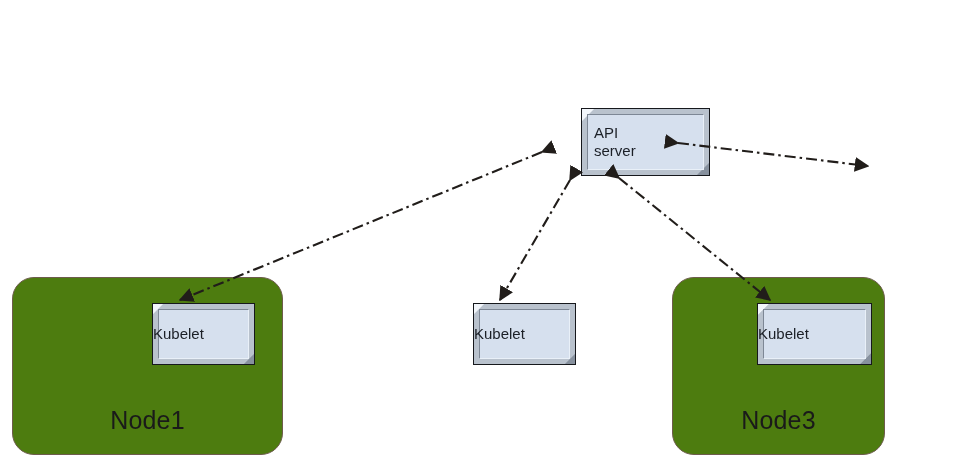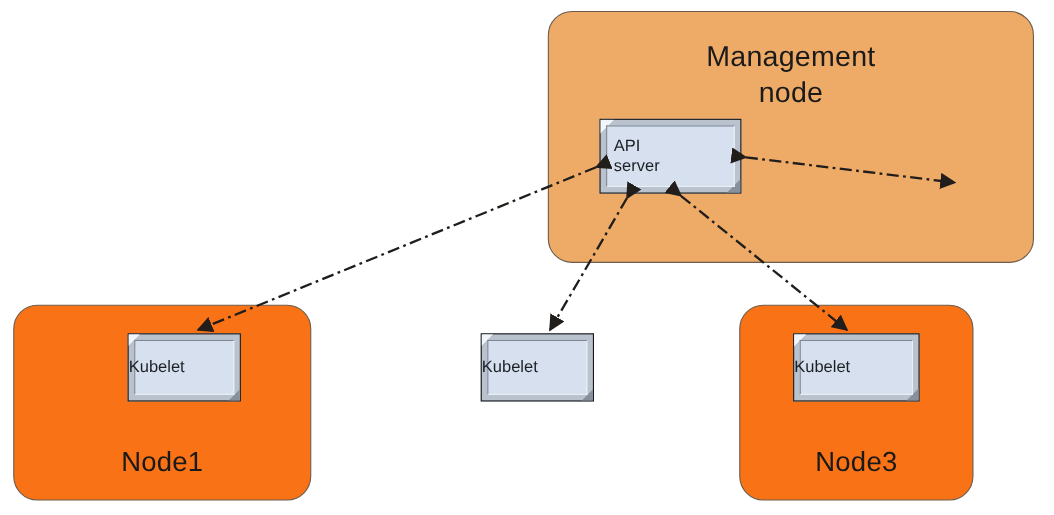--- a/index.html
+++ b/index.html
@@ -23,21 +23,21 @@
     position: absolute;
     box-sizing: border-box;
     border: 1.6px solid #6b5a4a;
     border-radius: 22px;
   }
   .panel.mgmt {
     background: #eeab68;
     border-color: #6d5c4c;
   }
   .panel.node {
-    background: #f97316;
+    background: #4d7c0f;
     border-color: #6d5c4c;
   }
   .panel-title {
     position: absolute;
     left: 0;
     right: 0;
     text-align: center;
     color: #1a1a1a;
     font-size: 25px;
     line-height: 31px;
@@ -54,20 +54,21 @@
     bottom: 18px;
     font-size: 25px;
   }
   
   .bevel-box {
     position: absolute;
     box-sizing: border-box;
     border: 1.5px solid #16181c;
     background: #b9c2cd;
     padding: 5px;
+    margin-left: 36px;
   }
   .bevel-box .bevel-inner {
     box-sizing: border-box;
     width: 100%;
     height: 100%;
     background: #d6e0ee;
     border-top: 1.2px solid #7d8795;
     border-left: 1.2px solid #7d8795;
     border-right: 1.2px solid #e9f0f8;
     border-bottom: 1.2px solid #e9f0f8;
@@ -127,24 +128,20 @@
     fill: none;
     stroke-dasharray: 11 4 2.5 4;
     stroke-linecap: butt;
   }
 </style>
 </head>
 <body>
 
 <div id="canvas">
 
-  <div class="panel mgmt" style="left:498px; top:10px; width:442px; height:229px;">
-    <div class="panel-title mgmt-title">Management
-node</div>
-  </div>
 
   <div class="bevel-box" style="left:545px; top:108px; width:129px; height:68px;">
     <div class="bevel-inner"></div>
     <div class="bevel-label">API
 server</div>
   </div>
 
 
   <div class="panel node" style="left:12px; top:277px; width:271px; height:178px;">
     <div class="panel-title node-title">Node1</div>

